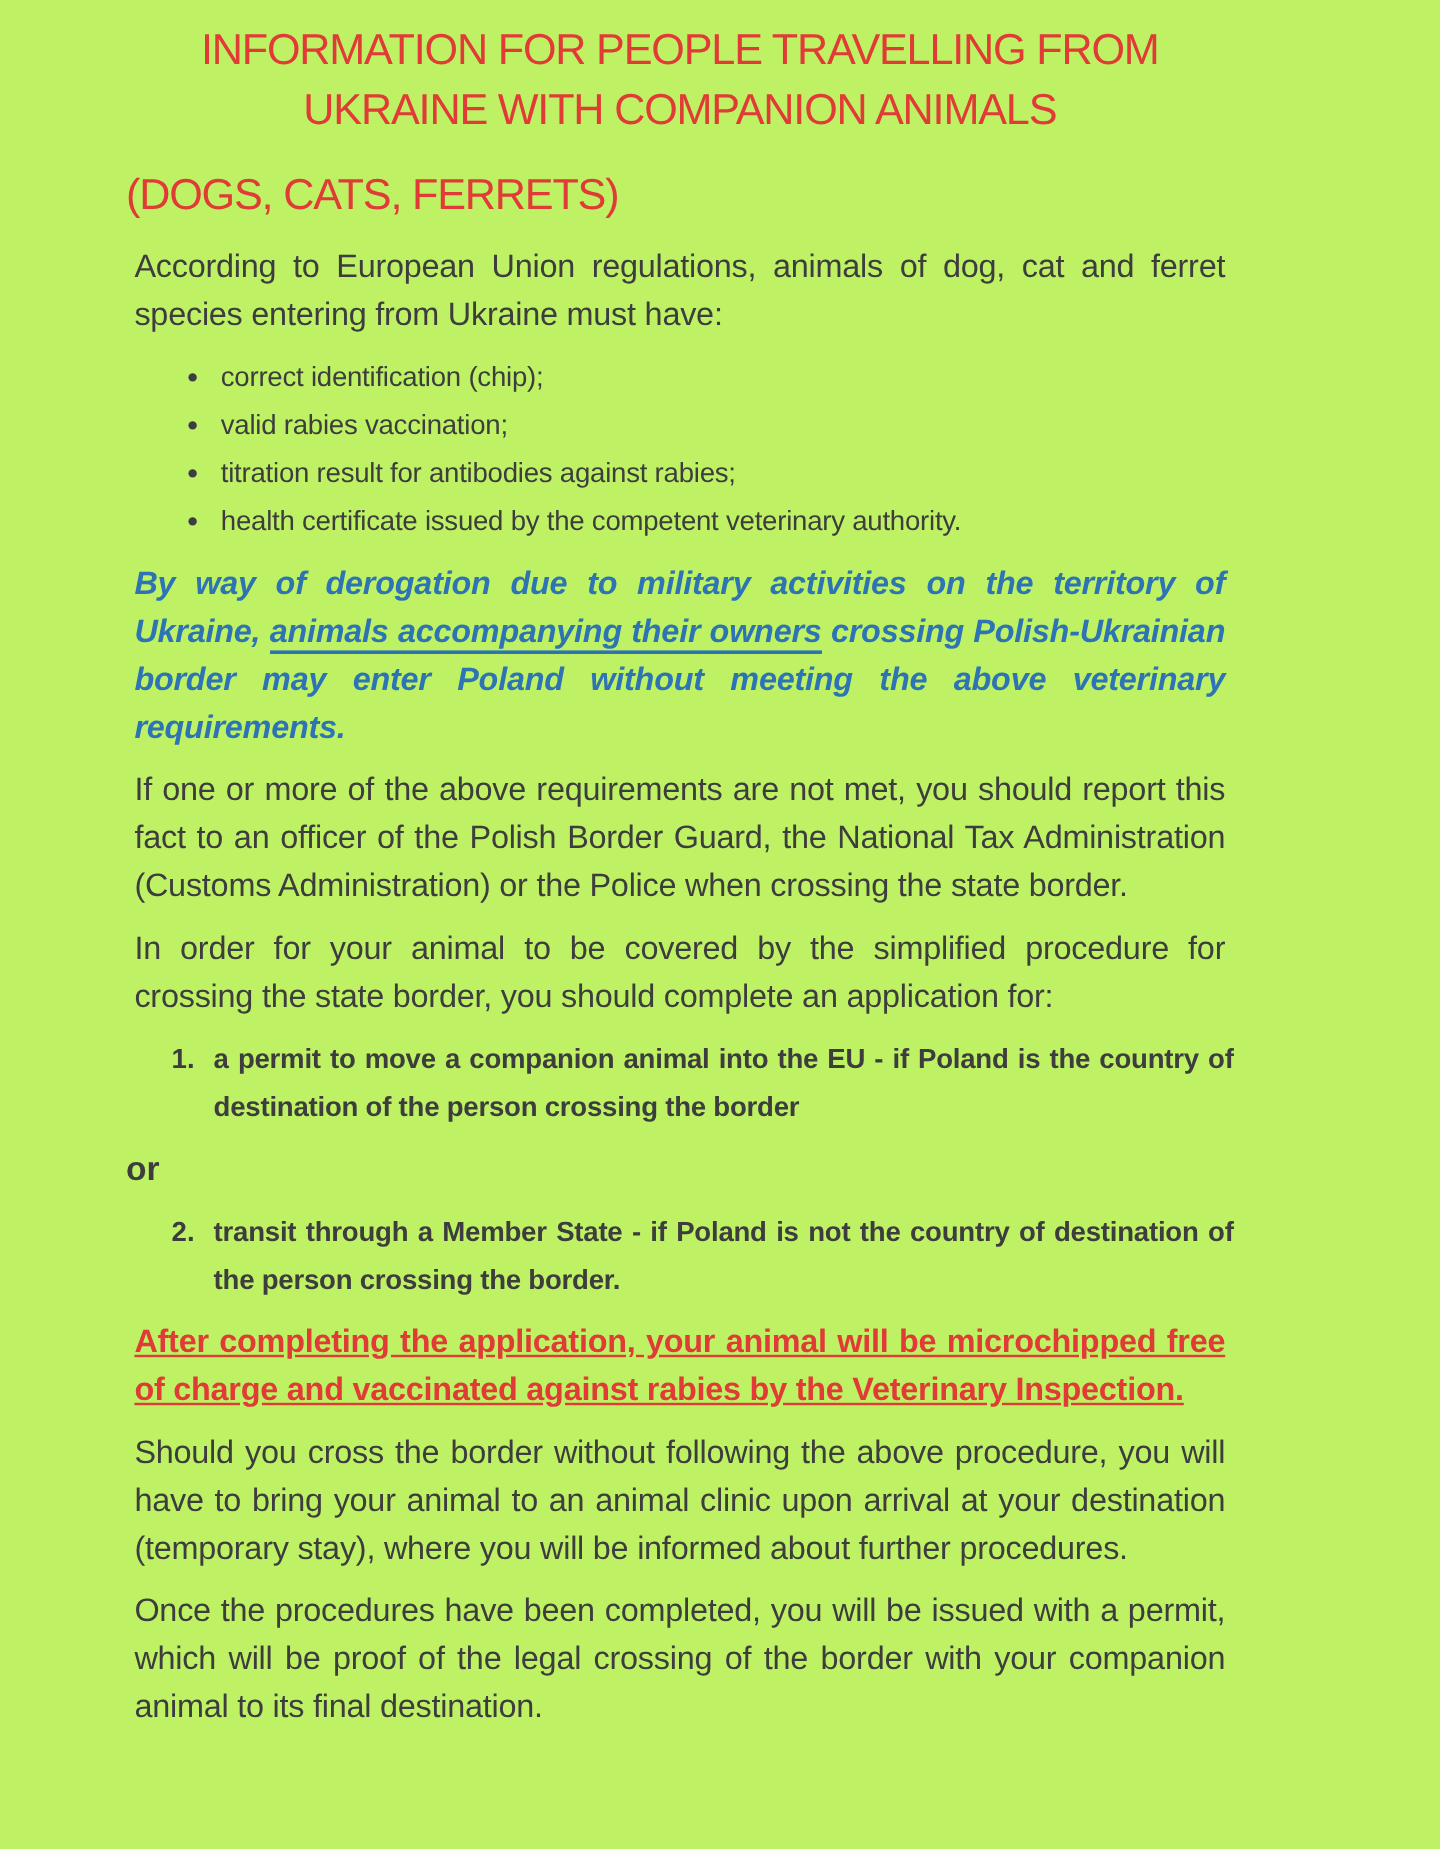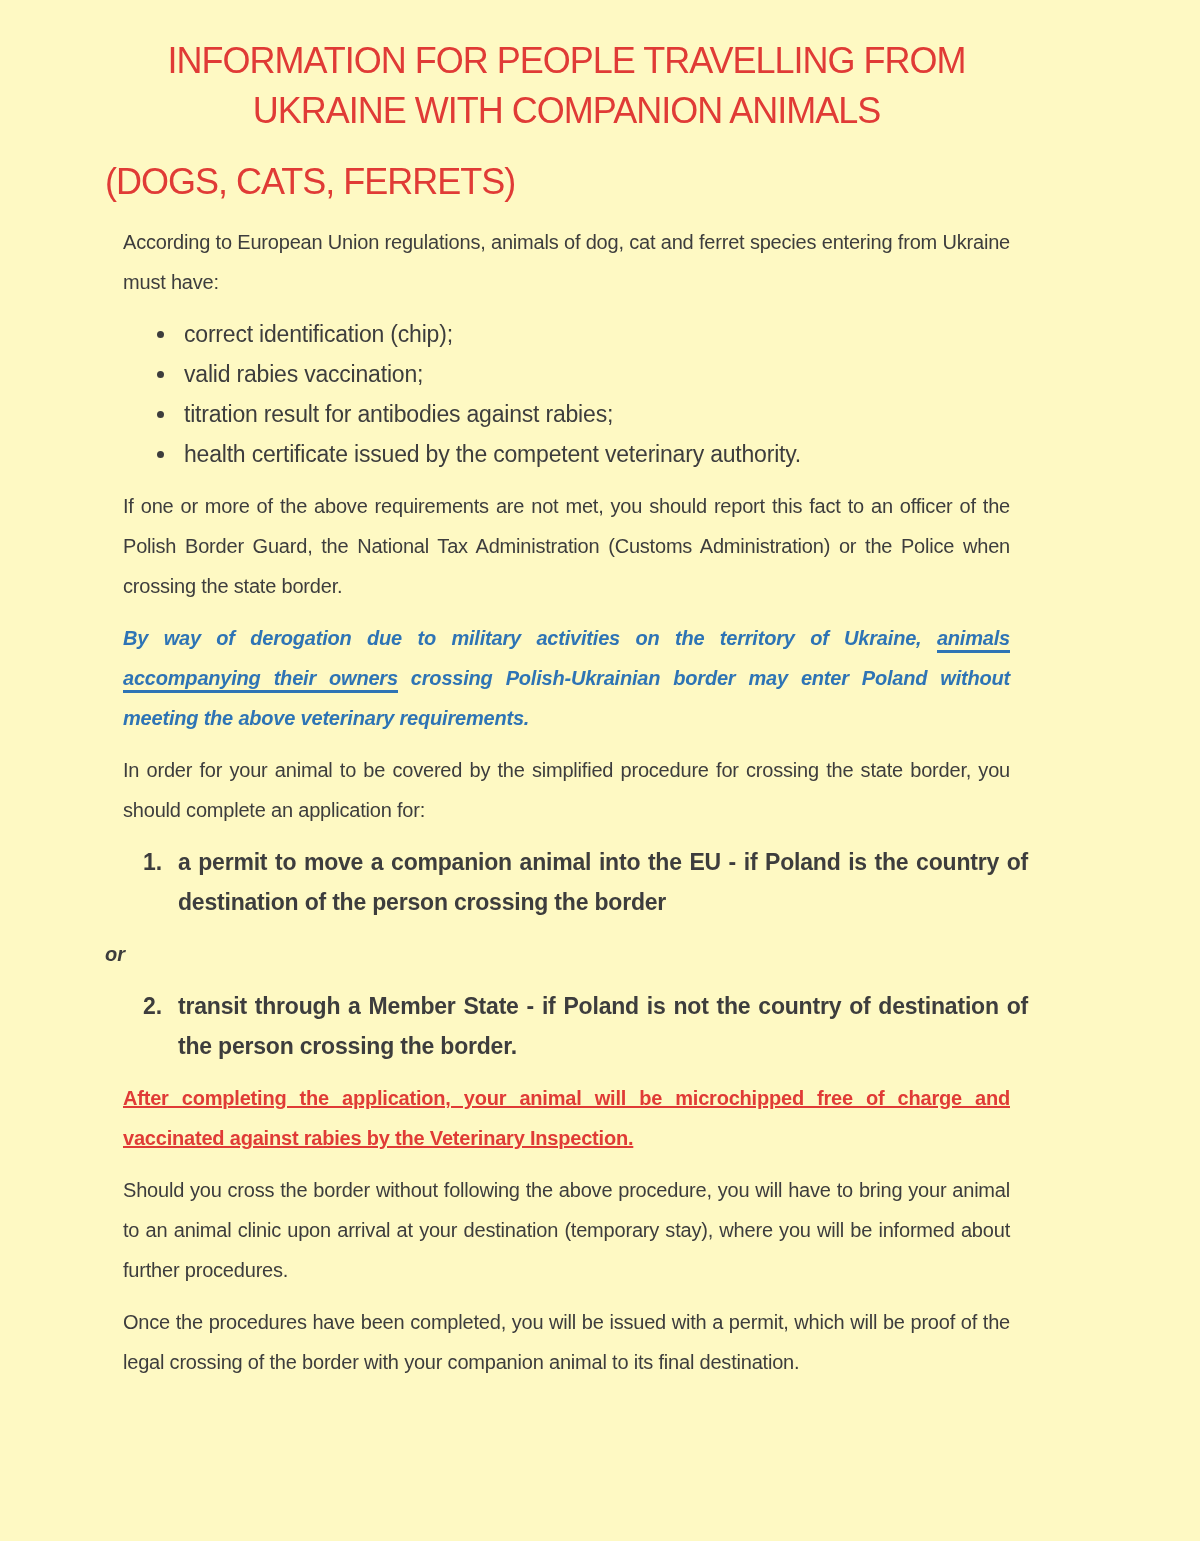--- a/index.html
+++ b/index.html
@@ -1,23 +1,23 @@
 <!DOCTYPE html>
 <html><head>
 <meta charset="utf-8">
 <style>
   html, body { margin: 0; padding: 0; background: #ffffff; }
   .page {
     position: relative;
     width: 1200px;
     height: 1541px;
     margin: 0 auto;
-    background: #fef9c3;
+    background: #bef264;
     box-sizing: border-box;
-    padding: 36px 172px 0 105px;
+    padding: 16px 172px 0 105px;
     font-family: "Liberation Sans", sans-serif;
     color: #3d3d3d;
     overflow: hidden;
   }
   .doc-title {
     font-size: 36px;
     line-height: 50px;
     font-weight: 400;
     letter-spacing: -1px;
     text-align: center;
@@ -27,25 +27,25 @@
   .doc-subtitle {
     font-size: 36px;
     line-height: 40px;
     font-weight: 400;
     letter-spacing: -1px;
     text-align: left;
     color: #e03b36;
     margin: 26px 0 20px;
   }
   .para {
-    font-size: 20px;
+    font-size: 27px;
     line-height: 40px;
     letter-spacing: -0.2px;
     text-align: justify;
-    margin: 0 18px 12px;
+    margin: 0 7px 12px;
   }
   ul.bullet-list {
     margin: 0 0 12px;
     padding-left: 73px;
     list-style: disc;
   }
   ul.bullet-list li {
     font-size: 23px;
     line-height: 40px;
     letter-spacing: -0.2px;
@@ -64,25 +64,24 @@
     display: flex;
     font-size: 23px;
     line-height: 40px;
     font-weight: 700;
     margin: 0 0 12px;
     padding-left: 38px;
   }
   .num-label { flex: 0 0 35px; }
   .num-text { flex: 1; text-align: justify; letter-spacing: -0.2px; }
   .or-label {
-    font-size: 20px;
+    font-size: 28px;
     line-height: 40px;
     font-weight: 700;
     margin: 0 0 12px;
-    font-style: italic;
   }
   .highlight-red {
     color: #e03b36;
     font-weight: 700;
     text-decoration: underline;
   }
 </style>
 </head>
 <body>
 
@@ -94,23 +93,23 @@
 
   <p class="para">According to European Union regulations, animals of dog, cat and ferret species entering from Ukraine must have:</p>
 
   <ul class="bullet-list">
     <li>correct identification (chip);</li>
     <li>valid rabies vaccination;</li>
     <li>titration result for antibodies against rabies;</li>
     <li>health certificate issued by the competent veterinary authority.</li>
   </ul>
 
+  <p class="para derogation"><span>By way of derogation due to military activities on the territory of Ukraine, </span><span class="underline-phrase">animals accompanying their owners</span><span> crossing Polish-Ukrainian border may enter Poland without meeting the above veterinary requirements.</span></p>
+
   <p class="para">If one or more of the above requirements are not met, you should report this fact to an officer of the Polish Border Guard, the National Tax Administration (Customs Administration) or the Police when crossing the state border.</p>
-
-  <p class="para derogation"><span>By way of derogation due to military activities on the territory of Ukraine, </span><span class="underline-phrase">animals accompanying their owners</span><span> crossing Polish-Ukrainian border may enter Poland without meeting the above veterinary requirements.</span></p>
 
   <p class="para">In order for your animal to be covered by the simplified procedure for crossing the state border, you should complete an application for:</p>
 
   <div class="num-item">
     <span class="num-label">1.</span>
     <span class="num-text">a permit to move a companion animal into the EU - if Poland is the country of destination of the person crossing the border</span>
   </div>
 
   <div class="or-label">or</div>
 

